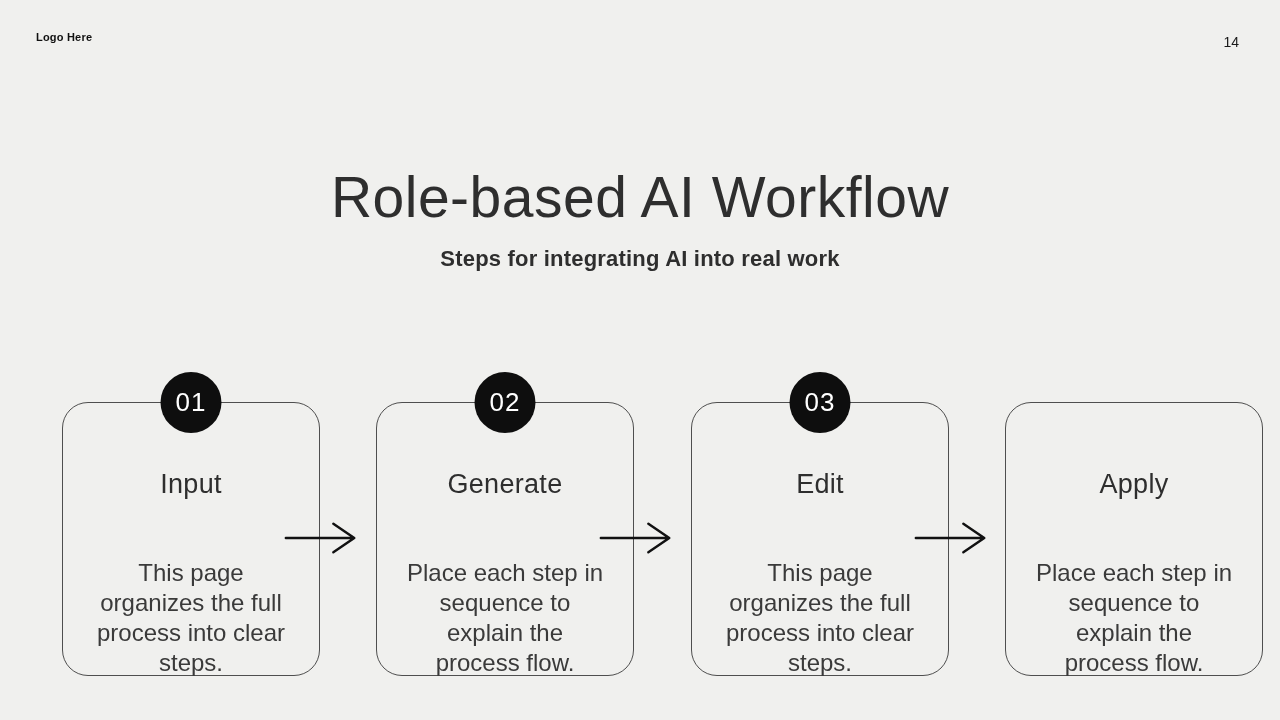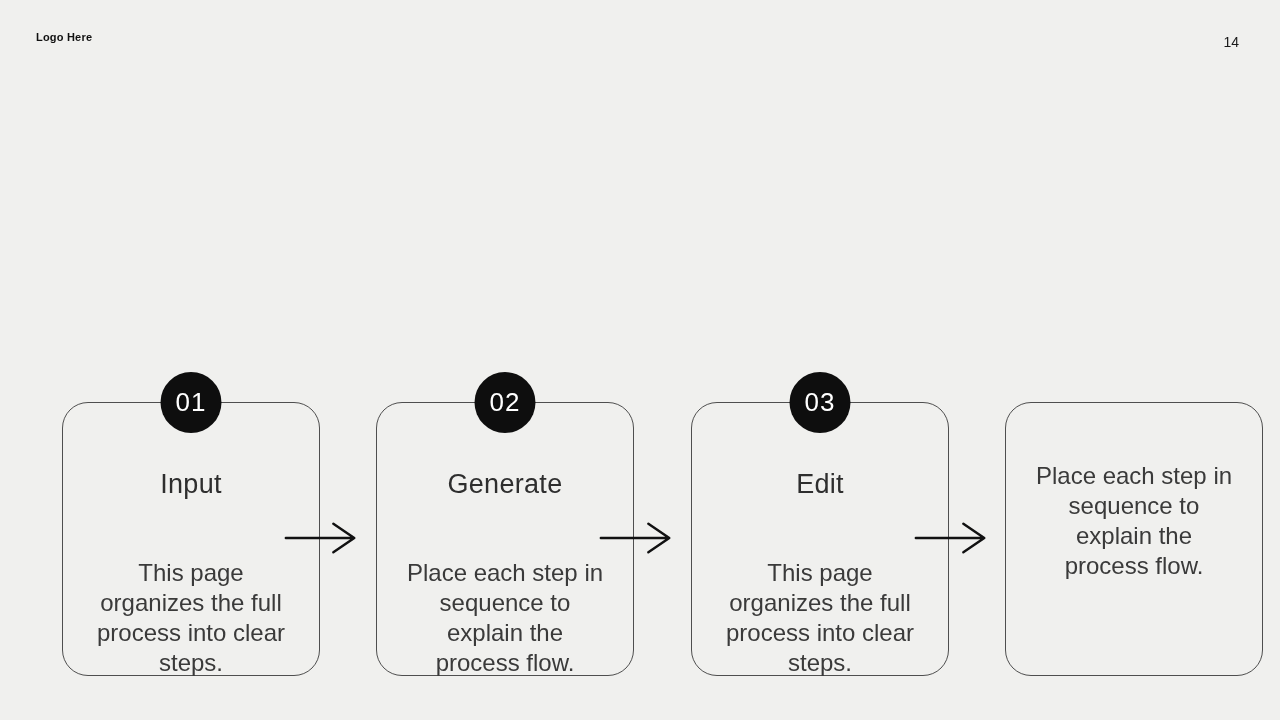--- a/index.html
+++ b/index.html
@@ -122,20 +122,24 @@
   .flow-arrow svg { display: block; width: 78px; height: 38px; }
 </style>
 </head>
 <body>
 
 <div class="slide">
 
   <div class="logo">Logo Here</div>
   <div class="page-number">14</div>
 
+  <div class="title-block">
+    <h1 class="slide-title">Role-based AI Workflow</h1>
+    <h2 class="slide-subtitle">Steps for integrating AI into real work</h2>
+  </div>
 
   <div class="steps-row">
 
     <div class="step-card pos-0">
       <div class="step-badge">01</div>
       <div class="step-title">Input</div>
       <div class="step-desc">This page organizes the full process into clear steps.</div>
     </div>
 
     <div class="flow-arrow pos-0">
@@ -162,17 +166,18 @@
       <div class="step-desc">This page organizes the full process into clear steps.</div>
     </div>
 
     <div class="flow-arrow pos-2">
       <svg viewBox="0 0 78 40" fill="none" xmlns="http://www.w3.org/2000/svg">
         <path d="M2 20 H73 M52 5 L74 20 L52 35" stroke="#111111" stroke-width="2.6" stroke-linecap="round" stroke-linejoin="round"></path>
       </svg>
     </div>
 
     <div class="step-card pos-3">
+      <div class="step-title">Apply</div>
       <div class="step-desc">Place each step in sequence to explain the process flow.</div>
     </div>
 
   </div>
 </div>
 
 </body></html>

